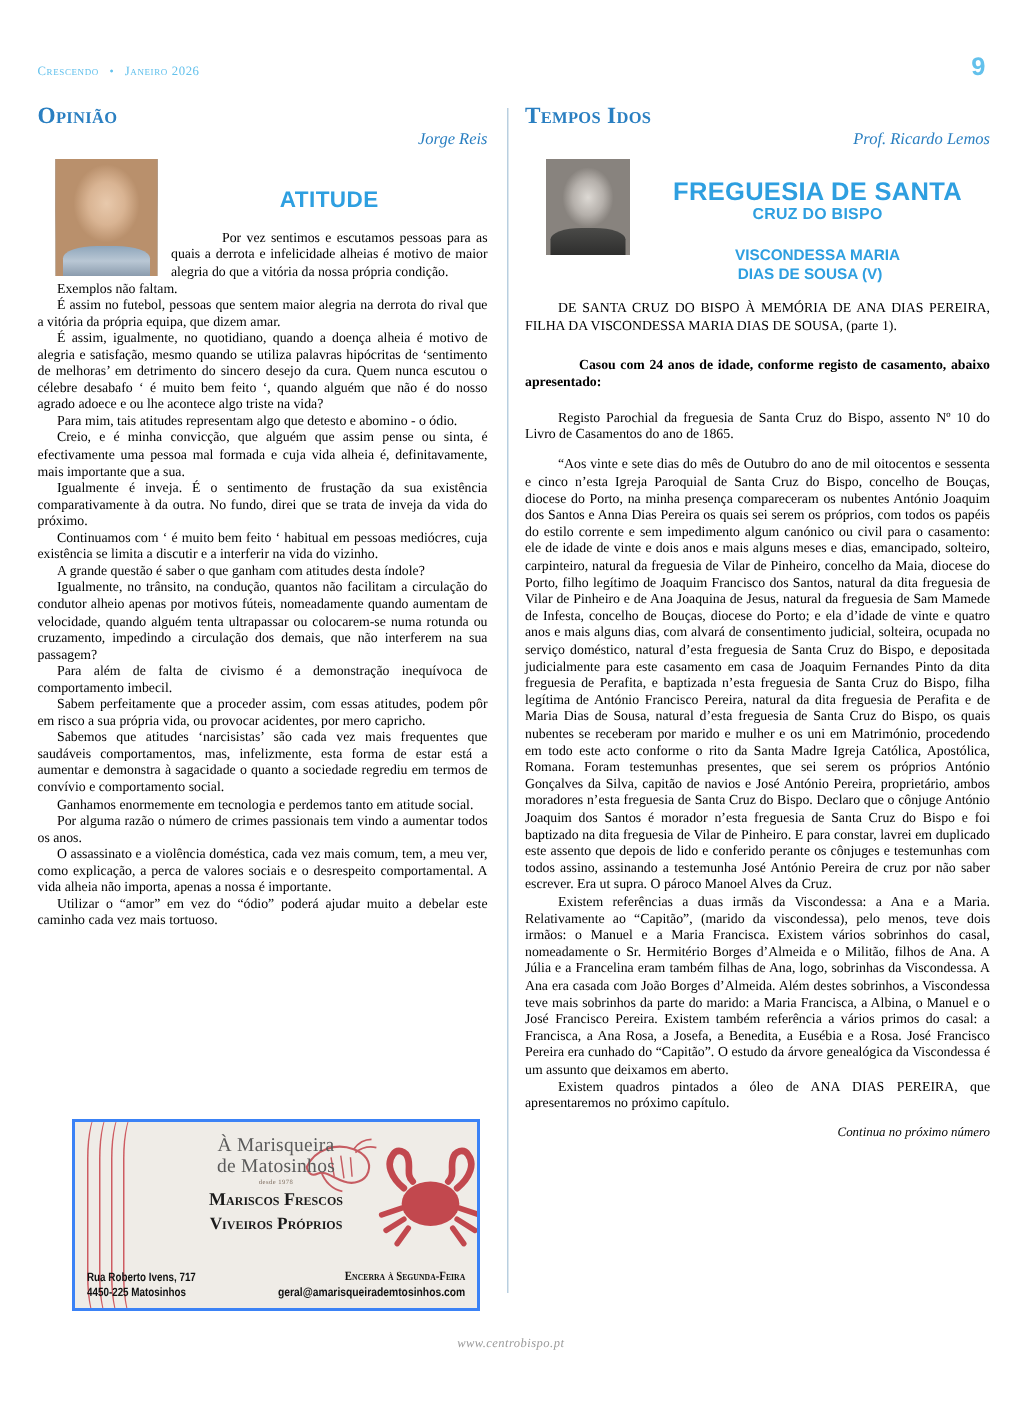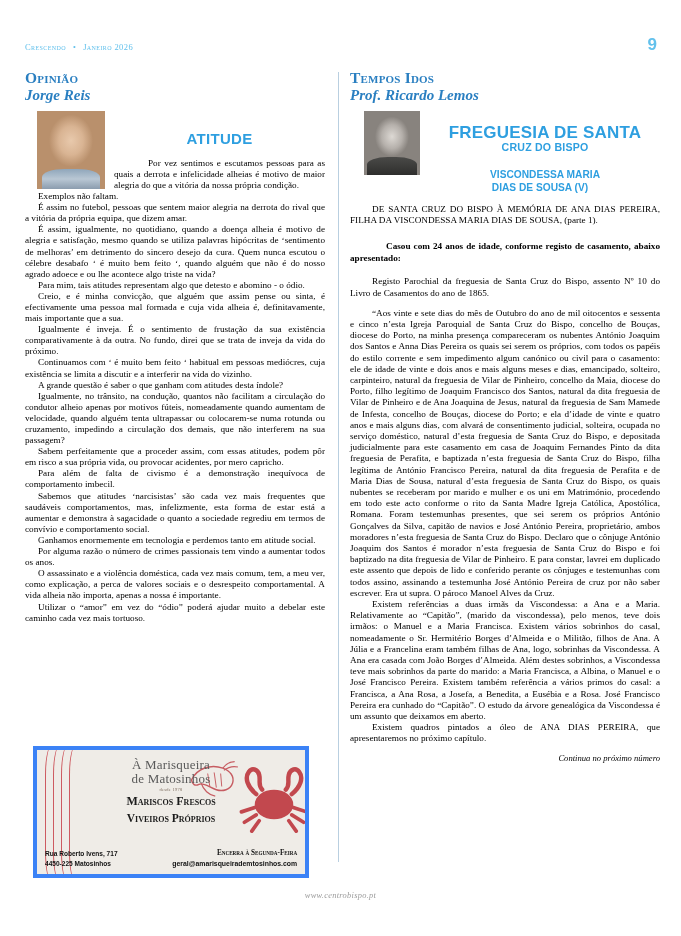--- a/index.html
+++ b/index.html
@@ -67,25 +67,26 @@
     font-weight: bold;
     font-size: 15.5px;
     letter-spacing: 0.2px;
     color: #2a7fc1;
     margin: 0 0 1px 0;
     line-height: 1.05;
   }
   .section-author {
     font-family: "Liberation Serif", serif;
     font-style: italic;
-    font-weight: bold;
-    font-size: 15px;
+    font-weight: normal;
+    font-size: 11px;
     color: #2a7fc1;
     margin: 0 0 5px 0;
     line-height: 1.1;
+    text-align: right;
   }
 
   
   .portrait {
     float: left;
     width: 68px;
     height: 78px;
     margin: 2px 9px 2px 12px;
     border: 0;
     background:
@@ -201,26 +202,26 @@
   .continua {
     font-style: italic;
     font-size: 8.6px;
     text-align: right;
     margin: 8px 0 0 0;
   }
 
   
   .ad {
     position: absolute;
-    left: 33px;
+    left: 48px;
     top: 746px;
     width: 268px;
     height: 124px;
     background: #efece7;
-    border: 4px solid #3b82f6;
+    border: 2px solid #3b82f6;
     overflow: hidden;
   }
   .ad .wave {
     position: absolute;
     left: 6px;
     top: 0;
     width: 40px;
     height: 100%;
   }
   .ad .wave i {
@@ -375,22 +376,22 @@
     <p class="bigindent">Por vez sentimos e escutamos pessoas para as quais a derrota e infelicidade alheias é motivo de maior alegria do que a vitória da nossa própria condição.</p>
     <p>Exemplos não faltam.</p>
     <p>É assim no futebol, pessoas que sentem maior alegria na derrota do rival que a vitória da própria equipa, que dizem amar.</p>
     <p>É assim, igualmente, no quotidiano, quando a doença alheia é motivo de alegria e satisfação, mesmo quando se utiliza palavras hipócritas de ‘sentimento de melhoras’ em detrimento do sincero desejo da cura. Quem nunca escutou o célebre desabafo ‘ é muito bem feito ‘, quando alguém que não é do nosso agrado adoece e ou lhe acontece algo triste na vida?</p>
     <p>Para mim, tais atitudes representam algo que detesto e abomino - o ódio.</p>
     <p>Creio, e é minha convicção, que alguém que assim pense ou sinta, é efectivamente uma pessoa mal formada e cuja vida alheia é, definitavamente, mais importante que a sua.</p>
     <p>Igualmente é inveja. É o sentimento de frustação da sua existência comparativamente à da outra. No fundo, direi que se trata de inveja da vida do próximo.</p>
     <p>Continuamos com ‘ é muito bem feito ‘ habitual em pessoas mediócres, cuja existência se limita a discutir e a interferir na vida do vizinho.</p>
     <p>A grande questão é saber o que ganham com atitudes desta índole?</p>
     <p>Igualmente, no trânsito, na condução, quantos não facilitam a circulação do condutor alheio apenas por motivos fúteis, nomeadamente quando aumentam de velocidade, quando alguém tenta ultrapassar ou colocarem-se numa rotunda ou cruzamento, impedindo a circulação dos demais, que não interferem na sua passagem?</p>
+    <p>Para além de falta de civismo é a demonstração inequívoca de comportamento imbecil.</p>
     <p>Sabem perfeitamente que a proceder assim, com essas atitudes, podem pôr em risco a sua própria vida, ou provocar acidentes, por mero capricho.</p>
-    <p>Para além de falta de civismo é a demonstração inequívoca de comportamento imbecil.</p>
     <p>Sabemos que atitudes ‘narcisistas’ são cada vez mais frequentes que saudáveis comportamentos, mas, infelizmente, esta forma de estar está a aumentar e demonstra à sagacidade o quanto a sociedade regrediu em termos de convívio e comportamento social.</p>
     <p>Ganhamos enormemente em tecnologia e perdemos tanto em atitude social.</p>
     <p>Por alguma razão o número de crimes passionais tem vindo a aumentar todos os anos.</p>
     <p>O assassinato e a violência doméstica, cada vez mais comum, tem, a meu ver, como explicação, a perca de valores sociais e o desrespeito comportamental. A vida alheia não importa, apenas a nossa é importante.</p>
     <p>Utilizar o “amor” em vez do “ódio” poderá ajudar muito a debelar este caminho cada vez mais tortuoso.</p>
     <p></p>
   </div>
 </div>
 
 <div class="col col-right">

